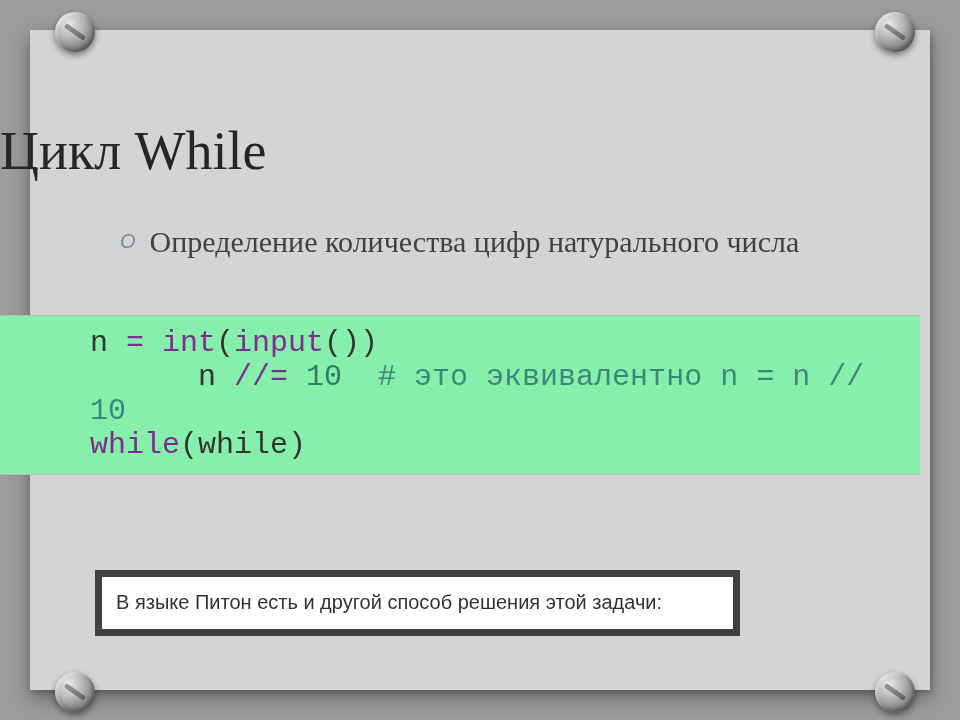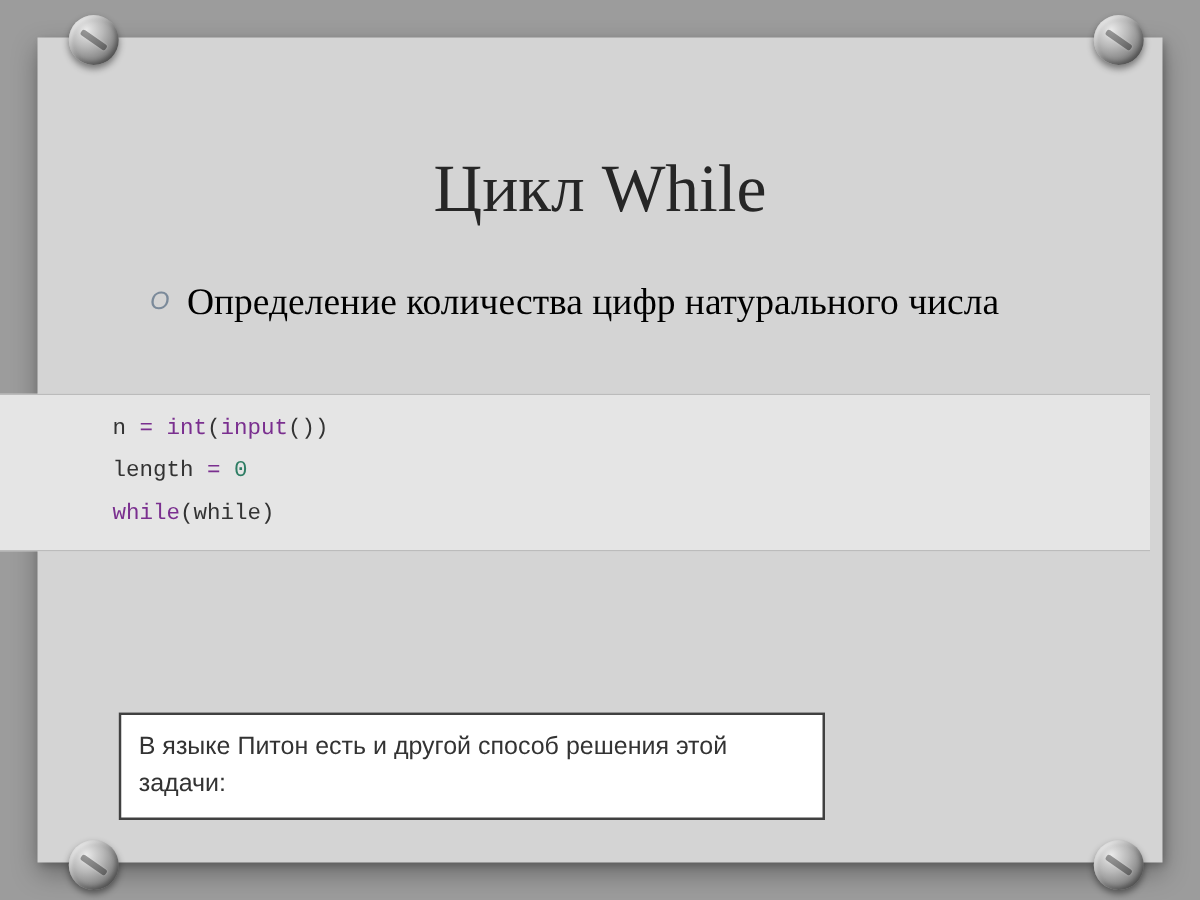--- a/index.html
+++ b/index.html
@@ -40,21 +40,21 @@
     }
     .screw.tl { top: 12px; left: 55px; }
     .screw.tr { top: 12px; right: 45px; }
     .screw.bl { bottom: 8px; left: 55px; }
     .screw.br { bottom: 8px; right: 45px; }
 
     .title {
       position: absolute;
       top: 120px;
       left: 0; right: 0;
-      text-align: center;
+      text-align: left;
       font-size: 54px;
       color: #262626;
       font-weight: 400;
     }
     .subtitle-block {
       position: absolute;
       top: 222px;
       left: 120px;
       right: 70px;
     }
@@ -62,51 +62,51 @@
     .bullet {
       font-family: Arial, sans-serif;
       color: #7b8a9a;
       font-size: 20px;
       font-style: italic;
       margin-right: 14px;
       line-height: 38px;
     }
     .subtitle-text {
       font-size: 30px;
-      color: #000000;
+      color: #404040;
       line-height: 40px;
     }
 
     .codeblock1 {
       position: absolute;
       top: 315px;
       left: 0;
       right: 40px;
-      background: #e5e5e5;
+      background: #86efac;
       padding: 10px 18px 12px 90px;
       font-family: Consolas, 'Courier New', monospace;
-      font-size: 18px;
+      font-size: 30px;
       line-height: 34px;
       color: #333;
       border-top: 1px solid #bbb;
       border-bottom: 1px solid #bbb;
     }
     .codeblock1 .kw { color: #1a3ec7; }
     .codeblock1 .fn { color: #7a2f8f; }
     .codeblock1 .num { color: #2e7d64; }
     .codeblock1 .comment { color: #3b8878; }
     .codeblock1 .op { color: #7a2f8f; }
 
     .codeblock2 {
       position: absolute;
       top: 570px;
       left: 95px;
-      width: 565px;
+      width: 645px;
       background: #ffffff;
-      border: 2px solid #404040;
+      border: 7px solid #404040;
       padding: 10px 14px 12px 14px;
       font-family: Arial, sans-serif;
       font-size: 20px;
       line-height: 30px;
       color: #333;
     }
     .codeblock2 .codeline {
       font-family: Consolas, 'Courier New', monospace;
       color: #c04848;
       margin-top: 4px;
@@ -127,19 +127,19 @@
 
 <div class="subtitle-block">
   <div class="bullet-row">
     <span class="bullet">O</span>
     <span class="subtitle-text">Определение количества цифр натурального числа</span>
   </div>
 </div>
 
 <div class="codeblock1">
   <div><span>n </span><span class="op">= </span><span class="fn">int</span><span>(</span><span class="fn">input</span><span>())</span></div>
-  <div><span>length </span><span class="op">= </span><span class="num">0</span></div>
+  <div><span style="white-space:pre">      n </span><span class="op">//= </span><span class="num">10</span><span style="white-space:pre">  </span><span class="comment"># это эквивалентно n = n // 10</span></div>
   <div><span class="fn">while</span><span>(while)</span></div>
 </div>
 
 <div class="codeblock2">
   <div>В языке Питон есть и другой способ решения этой задачи:</div>
 </div>
 
 </body></html>

